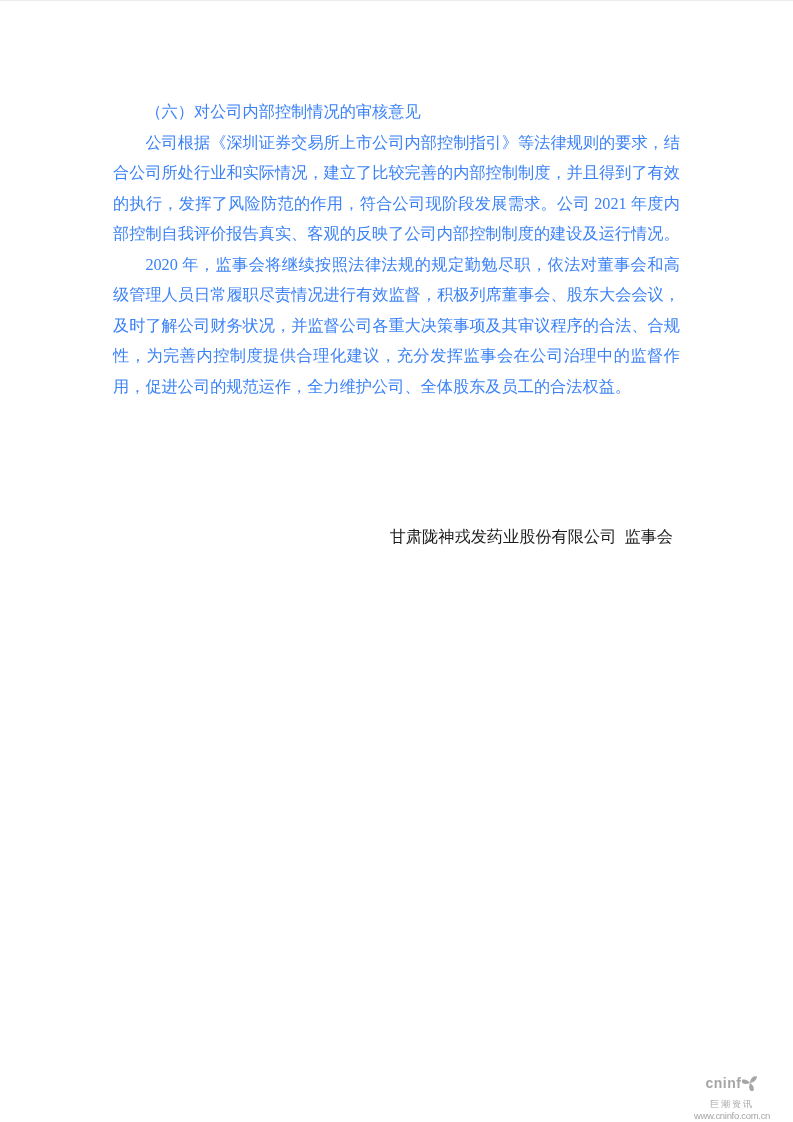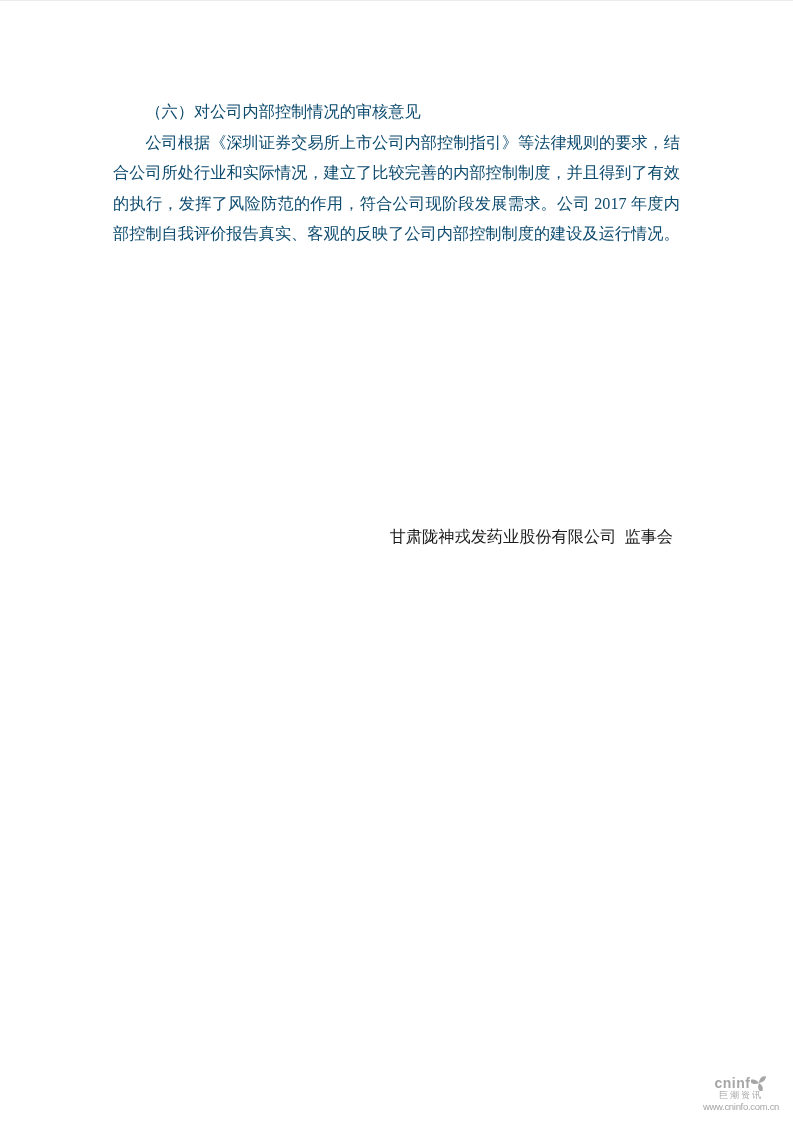--- a/index.html
+++ b/index.html
@@ -16,21 +16,21 @@
     overflow: hidden;
     margin: 0 auto;
   }
   .content {
     position: absolute;
     left: 113px;
     top: 96px;
     width: 567px;
     font-size: 16.2px;
     line-height: 30.5px;
-    color: #0c4a6e;
+    color: #3b82f6;
     text-align: justify;
   }
   .section-heading {
     text-indent: 2em;
     text-align: left;
     white-space: nowrap;
   }
   .para {
     text-indent: 2em;
     margin: 0;
@@ -42,21 +42,21 @@
     top: 474px;
     font-size: 16.2px;
     line-height: 30.5px;
     color: #1c1c1c;
     text-align: right;
   }
   .signature .company-line { padding-right: 7px; margin-top: 47px; }
   .signature .date-line { padding-right: 45px; }
   .watermark {
     position: absolute;
-    right: 10px;
+    right: 19px;
     top: 1074px;
     width: 84px;
     text-align: center;
     color: #a6a6a6;
     font-family: "Liberation Sans", "DejaVu Sans", sans-serif;
     line-height: 1;
     user-select: none;
   }
   .wm-brand-row {
     display: flex;
@@ -66,37 +66,38 @@
   }
   .wm-brand {
     font-weight: bold;
     font-size: 14px;
     letter-spacing: 0.5px;
   }
   .wm-icon { display: inline-block; width: 16px; height: 16px; }
   .wm-cn {
     font-size: 9px;
     letter-spacing: 2px;
-    margin-top: 0;
+    margin-top: 9px;
   }
   .wm-url {
     font-size: 9.5px;
     letter-spacing: -0.3px;
     margin-top: 2px;
     white-space: nowrap;
   }
 </style>
 </head>
 <body>
 
 <div class="page">
 
   <div class="content">
     <div class="section-heading">（六）对公司内部控制情况的审核意见</div>
-    <p class="para">公司根据《深圳证券交易所上市公司内部控制指引》等法律规则的要求，结合公司所处行业和实际情况，建立了比较完善的内部控制制度，并且得到了有效的执行，发挥了风险防范的作用，符合公司现阶段发展需求。公司 2017 年度内部控制自我评价报告真实、客观的反映了公司内部控制制度的建设及运行情况。</p>
+    <p class="para">公司根据《深圳证券交易所上市公司内部控制指引》等法律规则的要求，结合公司所处行业和实际情况，建立了比较完善的内部控制制度，并且得到了有效的执行，发挥了风险防范的作用，符合公司现阶段发展需求。公司 2021 年度内部控制自我评价报告真实、客观的反映了公司内部控制制度的建设及运行情况。</p>
+    <p class="para">2020 年，监事会将继续按照法律法规的规定勤勉尽职，依法对董事会和高级管理人员日常履职尽责情况进行有效监督，积极列席董事会、股东大会会议，及时了解公司财务状况，并监督公司各重大决策事项及其审议程序的合法、合规性，为完善内控制度提供合理化建议，充分发挥监事会在公司治理中的监督作用，促进公司的规范运作，全力维护公司、全体股东及员工的合法权益。</p>
   </div>
 
   <div class="signature">
     <div class="company-line">甘肃陇神戎发药业股份有限公司 监事会</div>
   </div>
 
   <div class="watermark">
     <div class="wm-brand-row">
       <span class="wm-brand">cninf</span>
       <span class="wm-icon">

